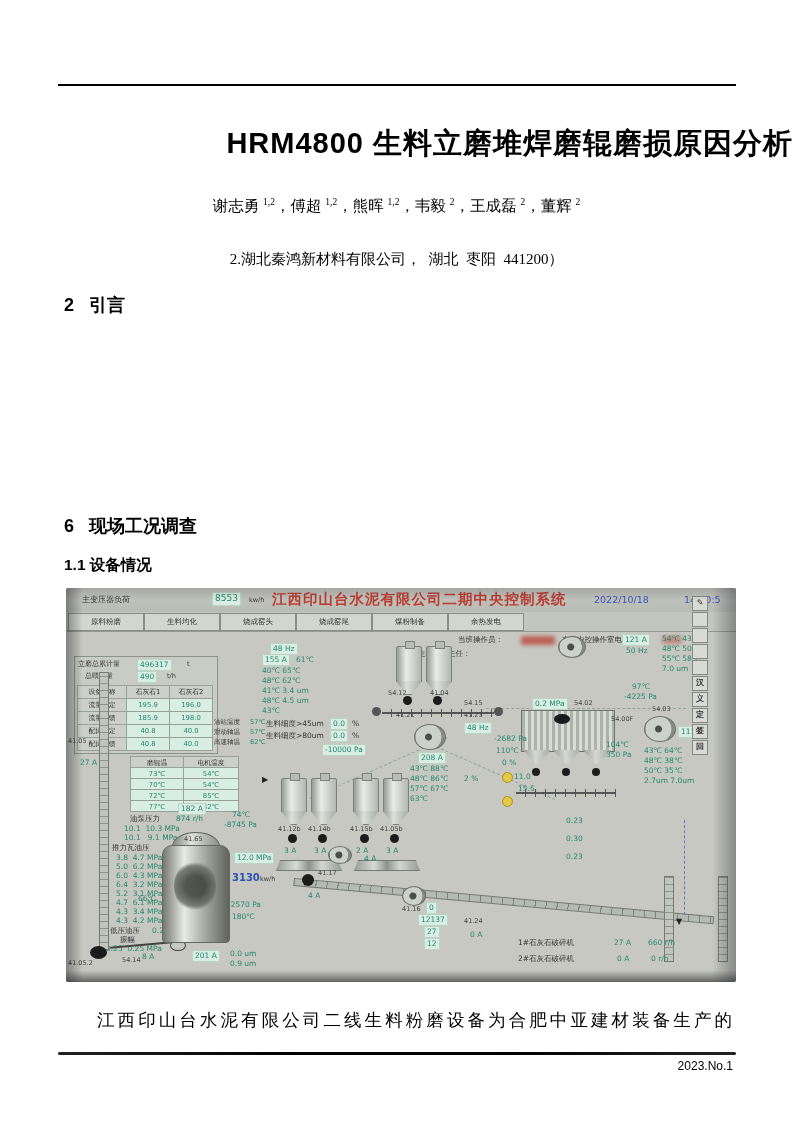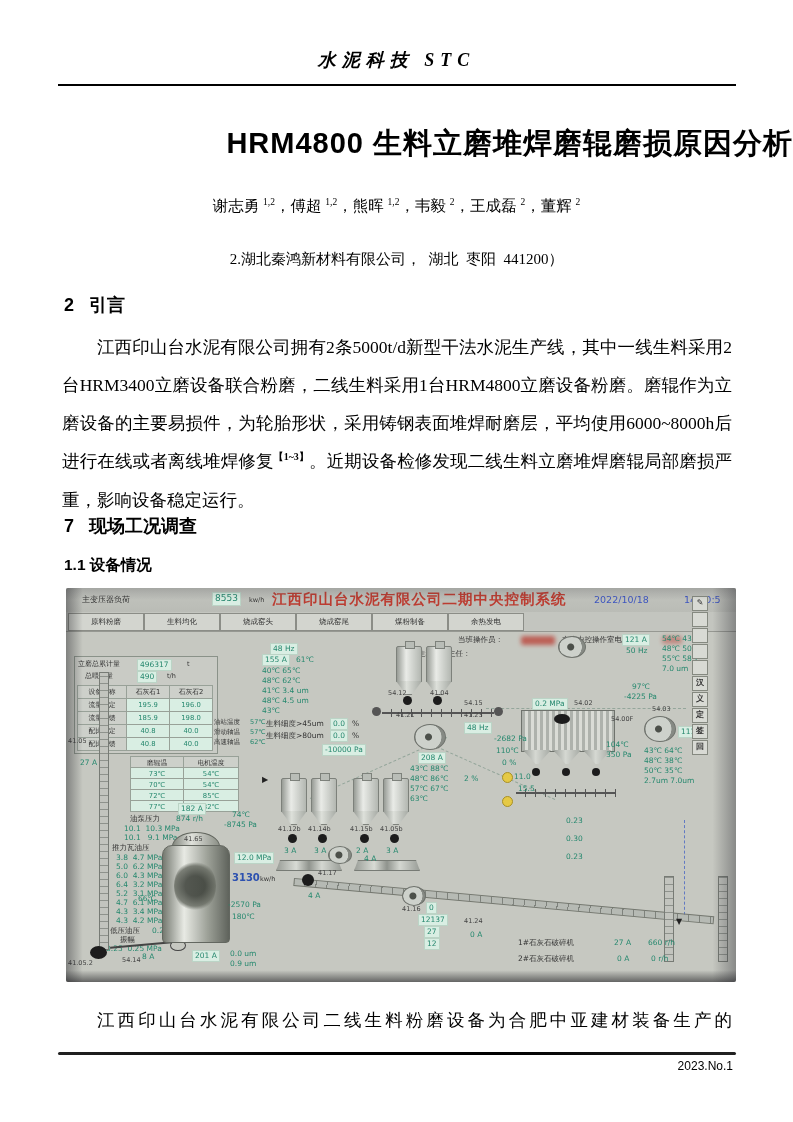--- a/index.html
+++ b/index.html
@@ -70,36 +70,32 @@
   .scale{position:absolute;height:2px;background:#555;}
   .scale::before{content:"";position:absolute;left:0;top:-3px;width:100%;height:8px;
         background:repeating-linear-gradient(90deg,transparent 0 9px,#555 9px 10px);}
   .arrowd{font:8px/1 "DejaVu Sans",sans-serif;color:#222;}
 </style>
 </head>
 <body>
 
 <div class="page">
 
-  <div class="abs jhead">水泥科技 STC</div>
   <div class="abs hline"></div>
 
   <div class="abs atitle">HRM4800 生料立磨堆焊磨辊磨损原因分析</div>
 
   <div class="abs authors">
     <span><span>谢志勇</span> <sup>1,2</sup></span><span>，</span><span><span>傅超</span> <sup>1,2</sup></span><span>，</span><span><span>熊晖</span> <sup>1,2</sup></span><span>，</span><span><span>韦毅</span> <sup>2</sup></span><span>，</span><span><span>王成磊</span> <sup>2</sup></span><span>，</span><span><span>董辉</span> <sup>2</sup></span>
   </div>
   <div class="abs affil" style="top:250px;">2.湖北秦鸿新材料有限公司，  湖北  枣阳  441200）</div>
 
   <div class="abs h2" style="top:295px;left:64px;">2   引言</div>
-  <div class="abs para" style="top:328px;left:62px;width:670px;">
-    <span>江西印山台水泥有限公司拥有2条5000t/d新型干法水泥生产线，其中一线生料采用2台HRM3400立磨设备联合粉磨，二线生料采用1台HRM4800立磨设备粉磨。磨辊作为立磨设备的主要易损件，为轮胎形状，采用铸钢表面堆焊耐磨层，平均使用6000~8000h后进行在线或者离线堆焊修复</span><sup>【1~3】</sup><span>。近期设备检修发现二线生料立磨堆焊磨辊局部磨损严重，影响设备稳定运行。</span>
-  </div>
-
-  <div class="abs h2" style="top:516px;left:64px;">7   现场工况调查</div>
+
+  <div class="abs h2" style="top:516px;left:64px;">6   现场工况调查</div>
   <div class="abs h3" style="top:556px;left:64px;">1.1 设备情况</div>
 
   <div class="abs fig">
    <div class="dcsb">
 
     <div class="topbar">
       <span class="abs lb" style="left:16px;top:7px;font-size:8px;">主变压器负荷</span>
       <span class="abs chip" style="left:146px;top:4px;font-size:9px;">8553</span>
       <span class="abs lb" style="left:183px;top:8px;font-size:6.5px;">kw/h</span>
       <span class="abs red" style="left:206px;top:3px;font:bold 14.5px/1.2 'DejaVu Sans',sans-serif;letter-spacing:1px;">江西印山台水泥有限公司二期中央控制系统</span>

